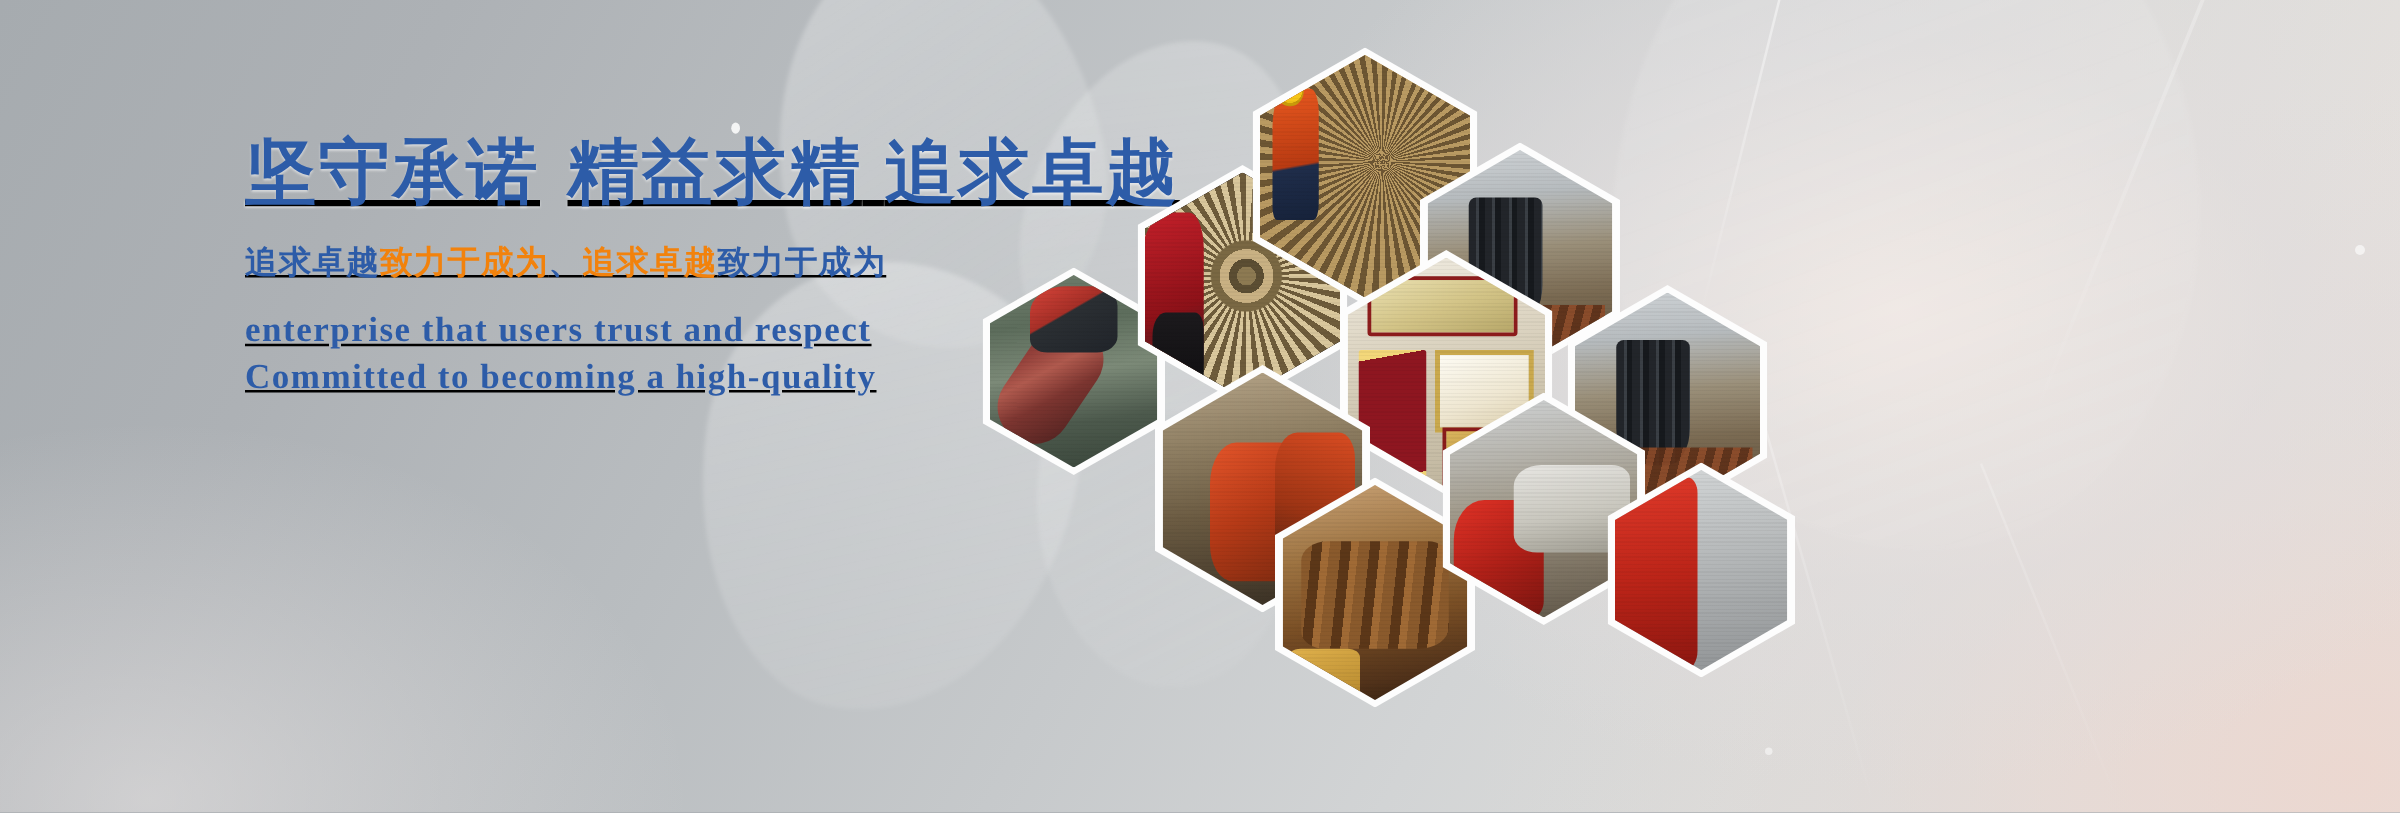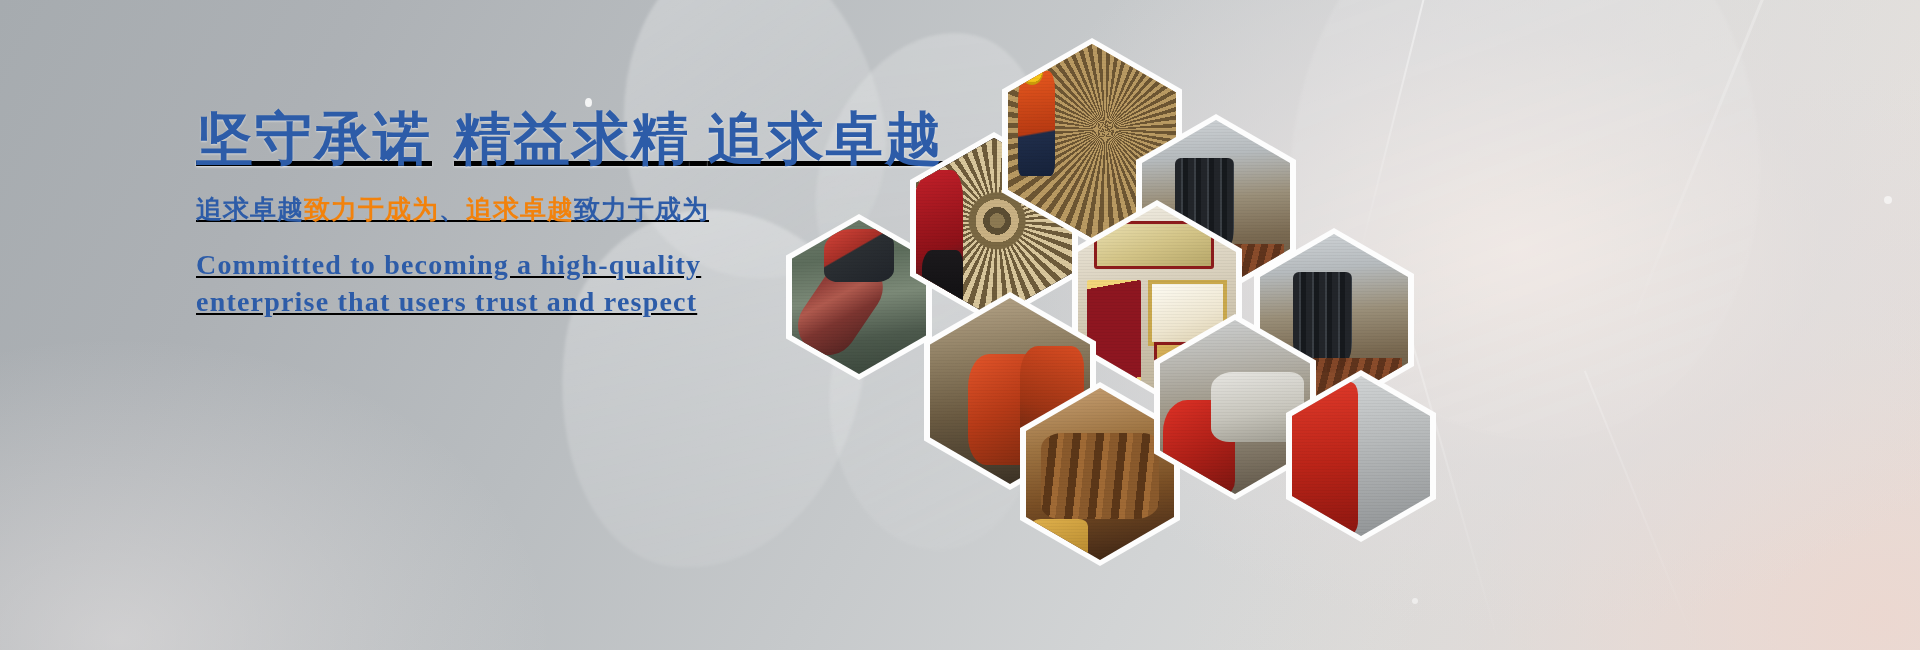--- a/index.html
+++ b/index.html
@@ -231,22 +231,22 @@
 
     <div class="headline">
       <span>坚守承诺</span><span class="gap"></span><span>精益求精</span>&nbsp;<span>追求卓越</span>
     </div>
 
     <div class="subline">
       <span>追求卓越</span><span class="hl">致力于成为</span><span>、</span><span class="hl">追求卓越</span><span>致力于成为</span>
     </div>
 
     <div class="english">
+      <div>enterprise that users trust and respect</div>
       <div>Committed to becoming a high-quality</div>
-      <div>enterprise that users trust and respect</div>
     </div>
 
   </div>
 
   <div class="hexwrap">
 
     <div class="hex" style="--w:146px;--h:166px;left:16px;top:164px;">
       <div class="inner">
           <div class="ph p-shaft"></div>
           <div class="grain"></div>

